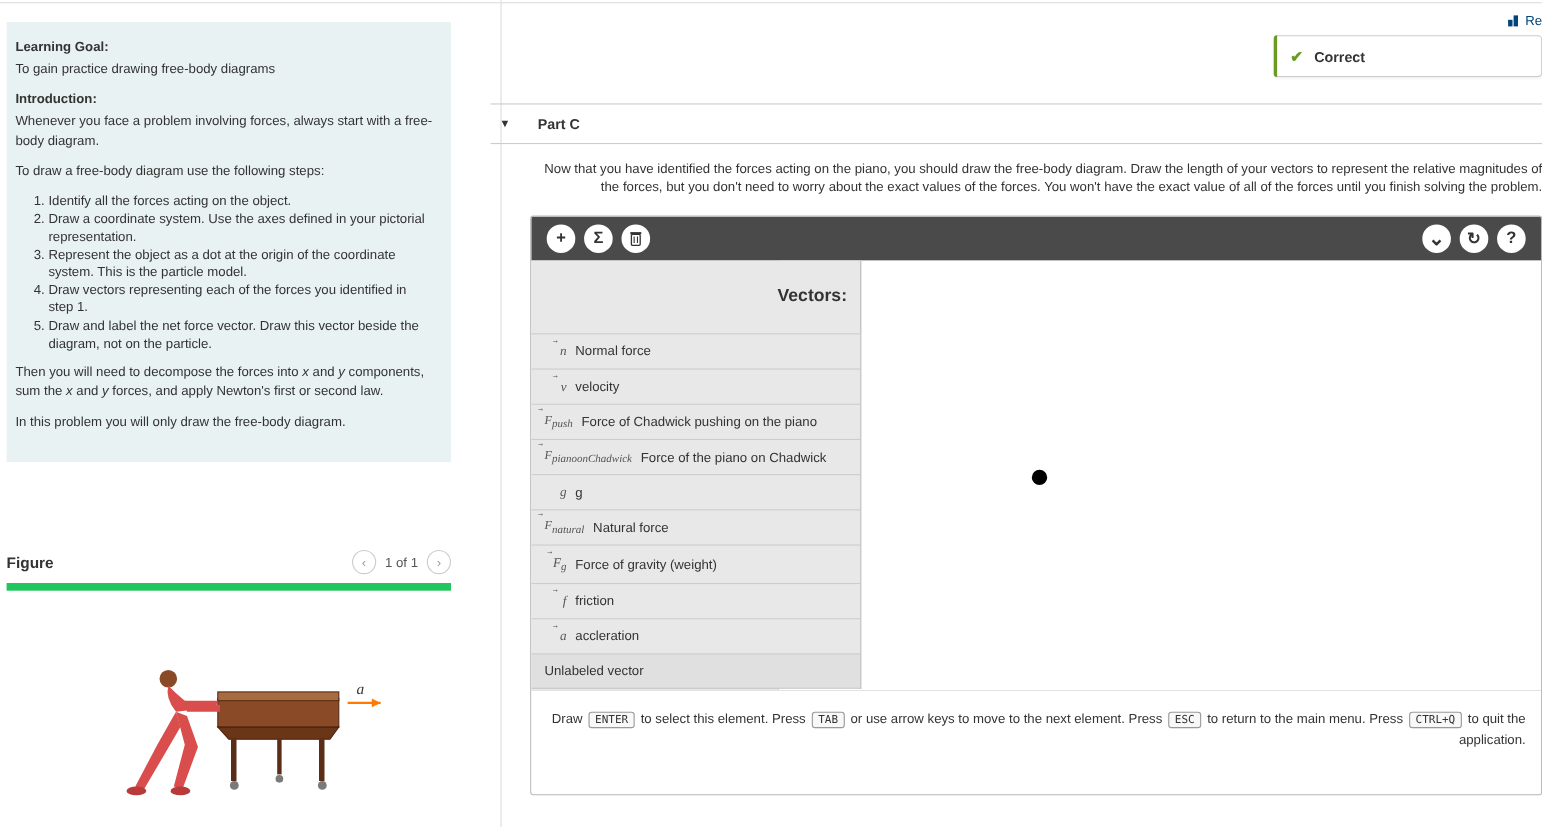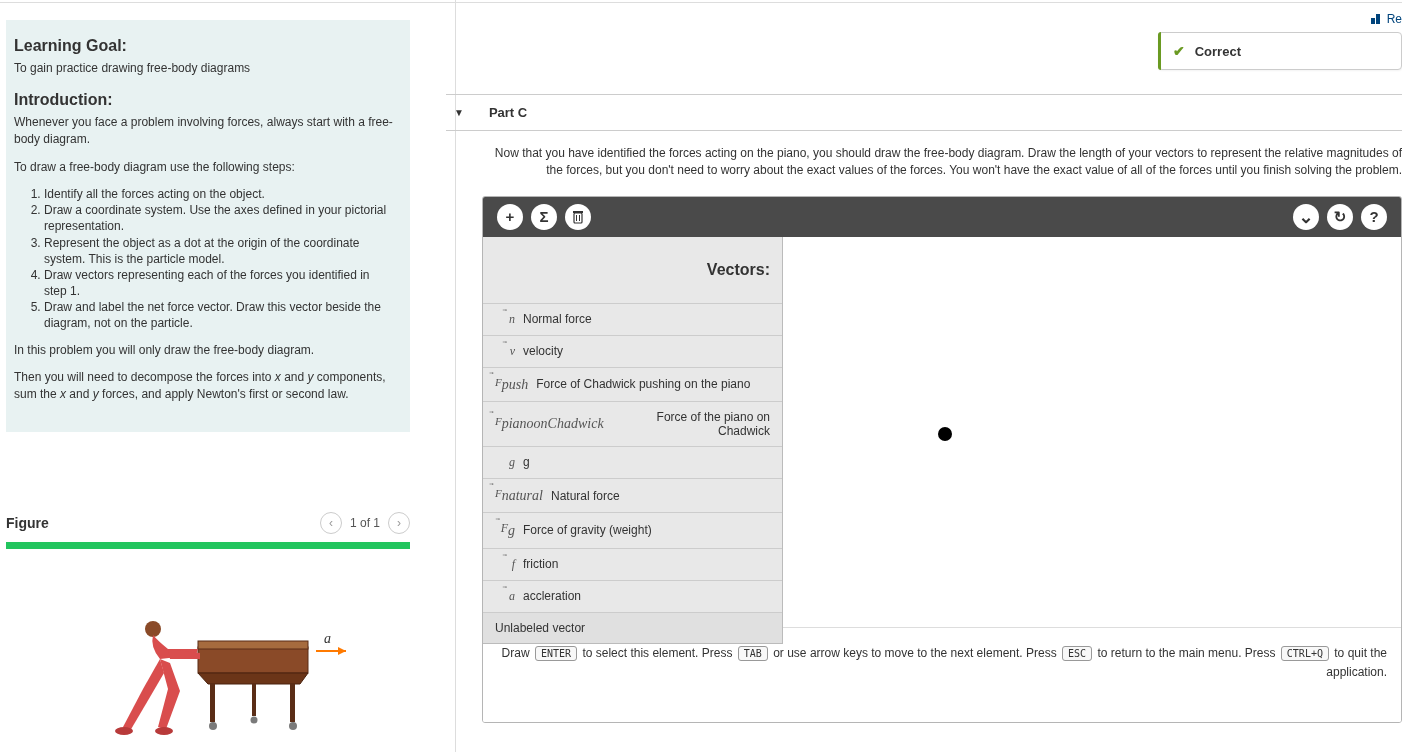--- a/index.html
+++ b/index.html
@@ -4,21 +4,21 @@
 <style>
   * { box-sizing: border-box; margin: 0; padding: 0; }
   body { font-family: Arial, Helvetica, sans-serif; font-size: 12px; color: #333; background: #fff; width: 1402px; height: 752px; overflow: hidden; position: relative; }
   .top-border { position: absolute; top: 2px; left: 0; right: 0; border-top: 1px solid #ddd; }
   .container { display: flex; height: 100%; }
   .left { width: 450px; padding: 0 6px 0 6px; position: relative; }
   .right { flex: 1; padding: 0 0 0 30px; position: relative; text-align: right; }
   .divider { position: absolute; left: 455px; top: 0; bottom: 0; width: 1px; background: #ddd; }
 
   .goal-box { background: #e8f2f2; padding: 14px 16px 18px 8px; margin-top: 20px; line-height: 1.45; }
-  .goal-box h4 { font-size: 16px; font-weight: bold; margin-bottom: 3px; }
+  .goal-box h4 { font-size: 12px; font-weight: bold; margin-bottom: 3px; }
   .goal-box p { margin-bottom: 10px; }
   .goal-box ol { margin-left: 30px; margin-bottom: 10px; }
   .goal-box ol li { margin-bottom: 0px; line-height: 1.35; }
   .it { font-style: italic; }
 
   .figure-header { display: flex; align-items: center; justify-content: space-between; margin-top: 80px; border-bottom: 7px solid #22c55e; padding-bottom: 8px; gap: 36px; }
   .figure-header h3 { font-size: 14px; font-weight: bold; }
   .fig-nav { display: flex; align-items: center; gap: 8px; font-size: 12px; color: #555; }
   .nav-btn { width: 22px; height: 22px; border: 1px solid #ccc; border-radius: 50%; background: #fff; display: flex; align-items: center; justify-content: center; font-size: 12px; color: #999; cursor: pointer; }
 
@@ -52,21 +52,21 @@
   .canvas-area { flex: 1; position: relative; background: #fff; }
   .dot { position: absolute; top: 190px; left: 230px; width: 14px; height: 14px; background: #000; border-radius: 50%; }
 
   .vectors-panel { position: absolute; left: 0; top: 0; width: 300px; background: #e8e8e8; border: 1px solid #bbb; z-index: 10; border-top:none; border-left:none;}
   .vectors-panel h4 { padding: 24px 12px; font-size: 16px; font-weight: bold; }
   .vec-item { border-top: 1px solid #ccc; padding: 8px 12px; font-size: 12px; display: flex; align-items: center; gap: 8px; cursor: pointer; background:#e8e8e8;}
   .vec-item:last-child { border-bottom: none; background:#e0e0e0; }
   .vec-sym { font-family: "Times New Roman", serif; font-style: italic; min-width: 20px; font-size:12px; color:#555;}
   .vec-sym.long { min-width: auto; font-size:11px;}
   .vec-sym .arr { font-style:normal; font-size:9px; position:relative; top:-7px; left:-8px;}
-  .vec-sym sub { font-size:14px; }
+  .vec-sym sub { font-size:10px; }
 
   .hint-bar { border-top: 1px solid #ddd; padding: 16px 14px 40px 14px; font-size: 12px; color: #333; line-height: 1.6; background:#fff;}
   .kbd { border: 1px solid #999; padding: 1px 5px; border-radius: 3px; font-size: 10px; font-family: monospace; background: #f8f8f8; margin: 0 2px; }
 
   
   .piano-svg { width: 280px; height: 140px; }
 </style>
 </head>
 <body>
 
@@ -79,24 +79,24 @@
       <h4>Introduction:</h4>
       <p>Whenever you face a problem involving forces, always start with a free-body diagram.</p>
       <p>To draw a free-body diagram use the following steps:</p>
       <ol>
         <li>Identify all the forces acting on the object.</li>
         <li>Draw a coordinate system. Use the axes defined in your pictorial representation.</li>
         <li>Represent the object as a dot at the origin of the coordinate system. This is the particle model.</li>
         <li>Draw vectors representing each of the forces you identified in step 1.</li>
         <li>Draw and label the net force vector. Draw this vector beside the diagram, not on the particle.</li>
       </ol>
-      <p>In this problem you will only draw the free-body diagram.</p>
       <p>
         <span>Then you will need to decompose the forces into </span><span class="it">x</span><span> and </span><span class="it">y</span><span> components, sum the </span><span class="it">x</span><span> and </span><span class="it">y</span><span> forces, and apply Newton's first or second law.</span>
       </p>
+      <p>In this problem you will only draw the free-body diagram.</p>
     </div>
 
     <div class="figure-header">
       <h3>Figure</h3>
       <div class="fig-nav">
         <div class="nav-btn">‹</div>
         <span>1 of 1</span>
         <div class="nav-btn">›</div>
       </div>
     </div>

